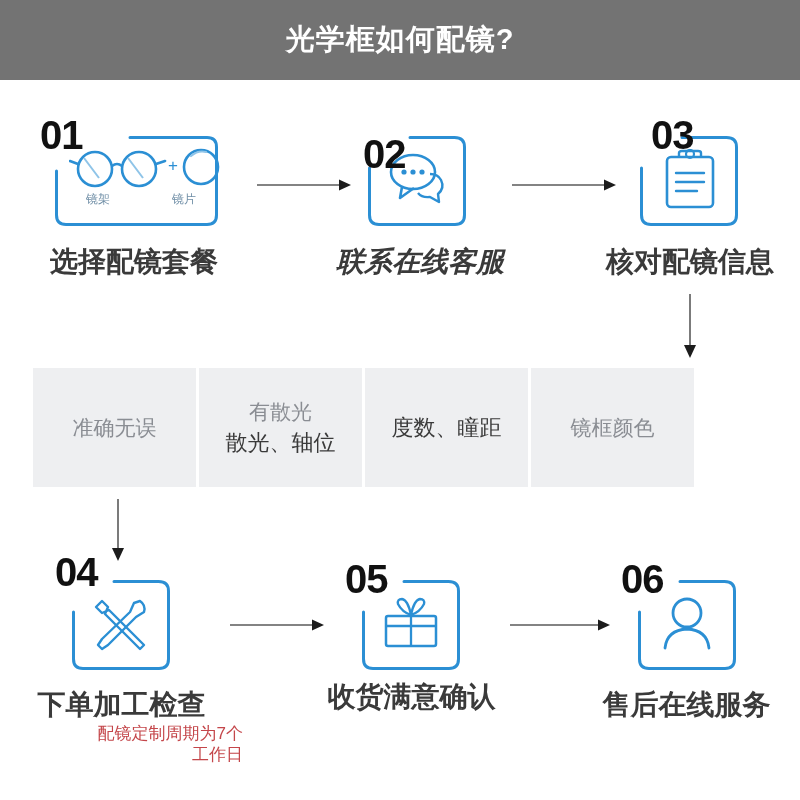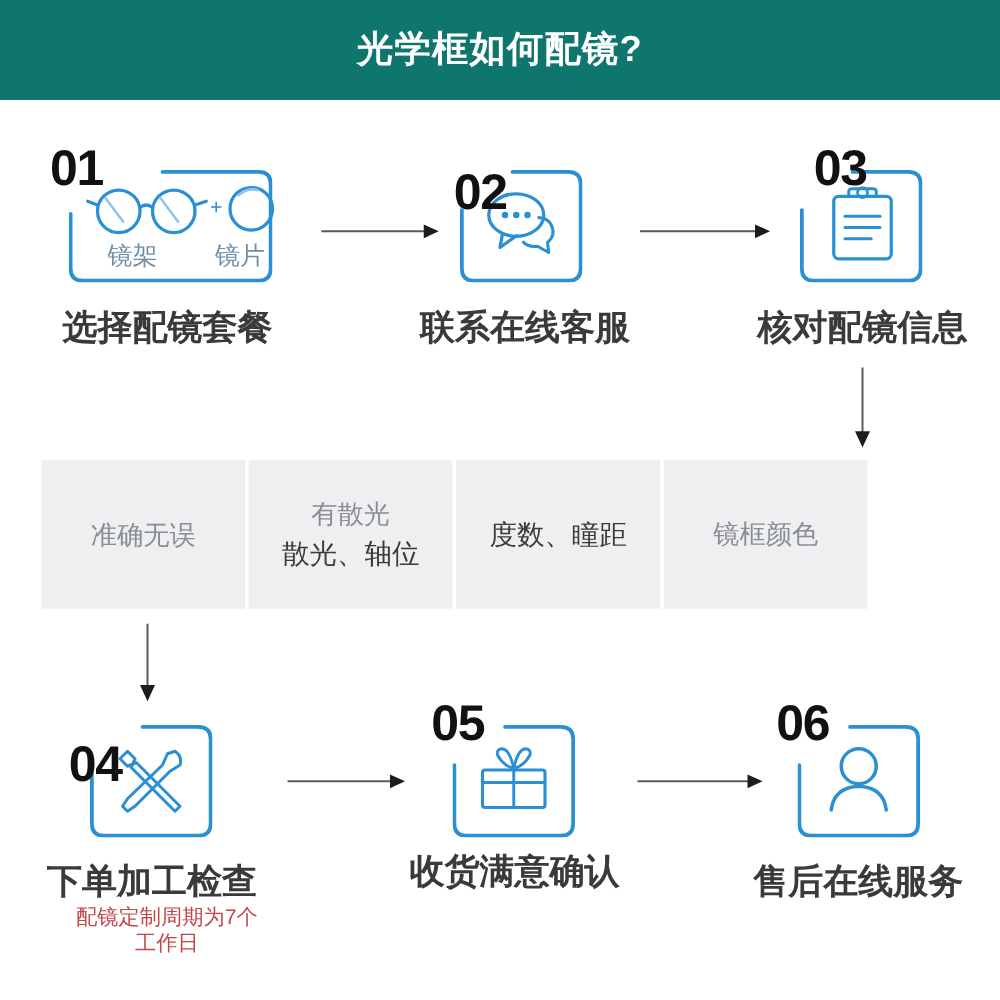--- a/index.html
+++ b/index.html
@@ -8,21 +8,21 @@
     background:#ffffff;
     font-family:"Liberation Sans","DejaVu Sans",sans-serif;
     overflow:hidden;
     position:relative;
   }
   #page{position:relative;width:800px;height:800px;}
 
   
   .header{
     position:absolute;left:0;top:0;width:800px;height:80px;
-    background:#0f766e;
+    background:#737373;
     display:flex;align-items:center;justify-content:center;
   }
   .header-title{
     color:#ffffff;
     font-size:29px;
     font-weight:bold;
     letter-spacing:1px;
     font-family:"Liberation Sans","DejaVu Sans",sans-serif;
   }
 
@@ -47,32 +47,31 @@
     position:absolute;
     text-align:center;
     font-size:28px;
     font-weight:bold;
     color:#3a3a3a;
     white-space:nowrap;
     font-family:"Liberation Sans","DejaVu Sans",sans-serif;
   }
   .sub-red{
     position:absolute;
-    text-align:center;
+    text-align:right;
     font-size:17px;
     color:#c4464a;
     line-height:1.25;
     font-family:"Liberation Sans","DejaVu Sans",sans-serif;
-    padding-left:12px;
   }
 
   
   .icon-label{
     position:absolute;
-    font-size:20px;
+    font-size:12px;
     color:#6f8ea6;
     white-space:nowrap;
     font-family:"Liberation Sans","DejaVu Sans",sans-serif;
   }
   .plus-sign{
     position:absolute;
     font-size:17px;
     color:#2b8fd4;
     font-family:"Liberation Sans","DejaVu Sans",sans-serif;
   }
@@ -162,21 +161,21 @@
       <svg width="70" height="60" viewBox="0 0 70 60" style="left:16px;top:14px;">
         <path d="M 46 24 Q 54 24 57 30 Q 61 38 54 44 L 55 52 L 46 47 Q 38 48 34 43" fill="none" stroke="#2b8fd4" stroke-width="2.4" stroke-linejoin="round"></path>
         <ellipse cx="29" cy="22" rx="22" ry="17" fill="none" stroke="#2b8fd4" stroke-width="2.6"></ellipse>
         <path d="M 18 37 L 16 48 L 30 38" fill="none" stroke="#2b8fd4" stroke-width="2.6" stroke-linejoin="round"></path>
         <circle cx="20" cy="22" r="2.6" fill="#2b8fd4"></circle>
         <circle cx="29" cy="22" r="2.6" fill="#2b8fd4"></circle>
         <circle cx="38" cy="22" r="2.6" fill="#2b8fd4"></circle>
       </svg>
     </div>
     <div class="step-num" style="left:363px;top:115px;margin-top:19px;">02</div>
-    <div class="step-caption" style="left:300px;top:243px;width:240px;">联系在线客服</div>
+    <div class="step-caption" style="left:300px;top:243px;width:240px;font-style:italic;">联系在线客服</div>
   </div>
 
   <div class="step">
     <div class="step-box" style="left:640px;top:136px;width:98px;height:90px;">
       <svg width="98" height="90" viewBox="0 0 98 90">
         <path d="M 42 1.5 L 86.5 1.5 Q 96.5 1.5 96.5 11 L 96.5 79 Q 96.5 88.5 87 88.5 L 11 88.5 Q 1.5 88.5 1.5 79 L 1.5 32" fill="none" stroke="#2b8fd4" stroke-width="3" stroke-linecap="round"></path>
       </svg>
       <svg width="58" height="62" viewBox="0 0 58 62" style="left:21px;top:13px;">
         <rect x="6" y="8" width="46" height="50" rx="4" fill="none" stroke="#2b8fd4" stroke-width="2.6"></rect>
         <path d="M 18 8 L 18 4 Q 18 2 21 2 L 37 2 Q 40 2 40 4 L 40 8" fill="none" stroke="#2b8fd4" stroke-width="2.4"></path>
@@ -230,21 +229,21 @@
       <svg width="98" height="90" viewBox="0 0 98 90">
         <path d="M 42 1.5 L 86.5 1.5 Q 96.5 1.5 96.5 11 L 96.5 79 Q 96.5 88.5 87 88.5 L 11 88.5 Q 1.5 88.5 1.5 79 L 1.5 32" fill="none" stroke="#2b8fd4" stroke-width="3" stroke-linecap="round"></path>
       </svg>
       <svg width="62" height="60" viewBox="0 0 62 60" style="left:18px;top:15px;">
 
         <path d="M 12 6 L 6 12 L 12 18 L 19 15 L 48 44 L 54 50 L 50 54 L 44 48 L 15 19 L 18 12 Z" fill="none" stroke="#2b8fd4" stroke-width="2.4" stroke-linejoin="round"></path>
 
         <path d="M 50 6 Q 56 10 54 17 L 46 22 L 18 50 L 12 54 L 8 50 L 12 44 L 40 17 L 44 8 Z" fill="none" stroke="#2b8fd4" stroke-width="2.4" stroke-linejoin="round"></path>
       </svg>
     </div>
-    <div class="step-num" style="left:55px;top:592px;">04</div>
+    <div class="step-num" style="left:55px;top:552px;">04</div>
     <div class="step-caption" style="left:0px;top:686px;width:243px;">下单加工检查</div>
     <div class="sub-red" style="left:0px;top:723px;width:243px;">
       <div>配镜定制周期为7个</div>
       <div>工作日</div>
     </div>
   </div>
 
   <div class="step">
     <div class="step-box" style="left:362px;top:580px;width:98px;height:90px;">
       <svg width="98" height="90" viewBox="0 0 98 90">

